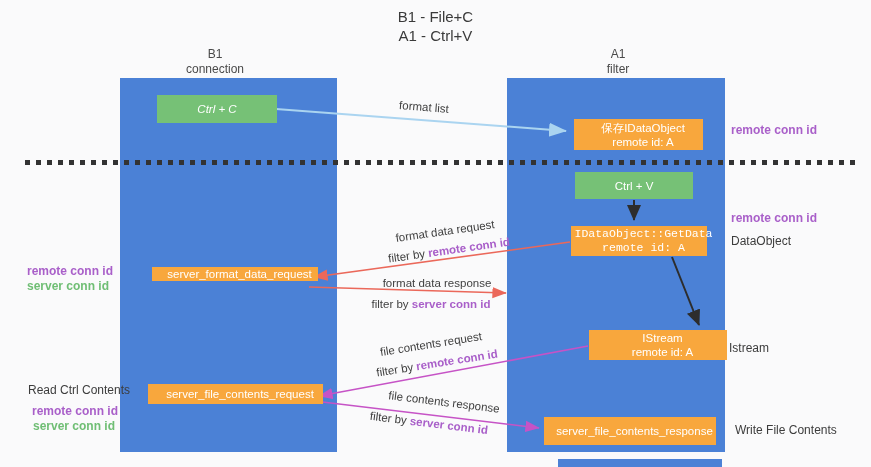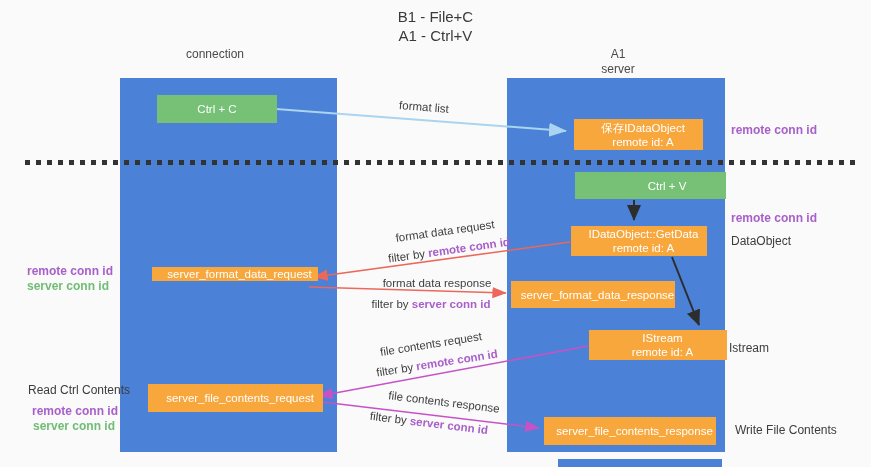--- a/index.html
+++ b/index.html
@@ -34,28 +34,28 @@
   }
 
   .node {
     display:flex; flex-direction:column; align-items:center; justify-content:center;
     color:#ffffff; font-size:11.5px; line-height:14px; text-align:center;
     white-space:nowrap;
   }
   .node.green  { background:#76c176; }
   .node.orange { background:#f8a73d;padding-left:9px; }
 
-  .n-ctrl-c   { left:157px; top:95px;  width:120px; height:28px; }
+  .n-ctrl-c   { left:157px; top:95px;  width:120px; height:28px;font-style:italic; }
   .n-save     { left:574px; top:119px; width:120px; height:31px; }
-  .n-ctrl-v   { left:575px; top:172px; width:118px; height:27px;padding-left:33px; }
-  .n-getdata  { left:571px; top:226px; width:127px; height:30px; }
+  .n-ctrl-v   { left:575px; top:172px; width:118px; height:27px; }
+  .n-getdata  { left:571px; top:226px; width:127px; height:30px;font-family:Liberation Mono, monospace; }
   .n-freq     { left:152px; top:267px; width:157px; height:14px; }
   .n-fres     { left:511px; top:281px; width:155px; height:27px; }
   .n-istream  { left:589px; top:330px; width:129px; height:30px; }
-  .n-creq     { left:148px; top:384px; width:166px; height:28px; }
+  .n-creq     { left:148px; top:384px; width:166px; height:20px; }
   .n-cres     { left:544px; top:417px; width:163px; height:28px;text-align:center; }
 
   .edge-label {
     font-size:11.5px; color:#3f3f3f; white-space:nowrap;
     transform-origin:center;
   }
   .edge-label .key { font-weight:bold; }
   .purple { color:#a95fc9; }
   .greenlbl { color:#6fbe74; }
 
@@ -68,25 +68,26 @@
 <body>
 
 <div class="stage">
 
   <div class="abs title">
     <div>B1 - File+C</div>
     <div>A1 - Ctrl+V</div>
   </div>
 
   <div class="abs lane-header left">
+    <div>B1</div>
     <div>connection</div>
   </div>
   <div class="abs lane-header right">
     <div>A1</div>
-    <div>server</div>
+    <div>filter</div>
   </div>
 
   <div class="abs lane left"></div>
   <div class="abs lane right"></div>
   <div class="abs lane-stub"></div>
 
   <div class="abs divider"></div>
 
   <svg class="overlay">
     <defs>
@@ -127,23 +128,20 @@
 
   <div class="abs node orange n-getdata">
     <span>IDataObject::GetData</span>
     <span>remote id: A</span>
   </div>
 
   <div class="abs node orange n-freq">
     <span>server_format_data_request</span>
   </div>
 
-  <div class="abs node orange n-fres">
-    <span>server_format_data_response</span>
-  </div>
 
   <div class="abs node orange n-istream">
     <span>IStream</span>
     <span>remote id: A</span>
   </div>
 
   <div class="abs node orange n-creq">
     <span>server_file_contents_request</span>
   </div>
 

